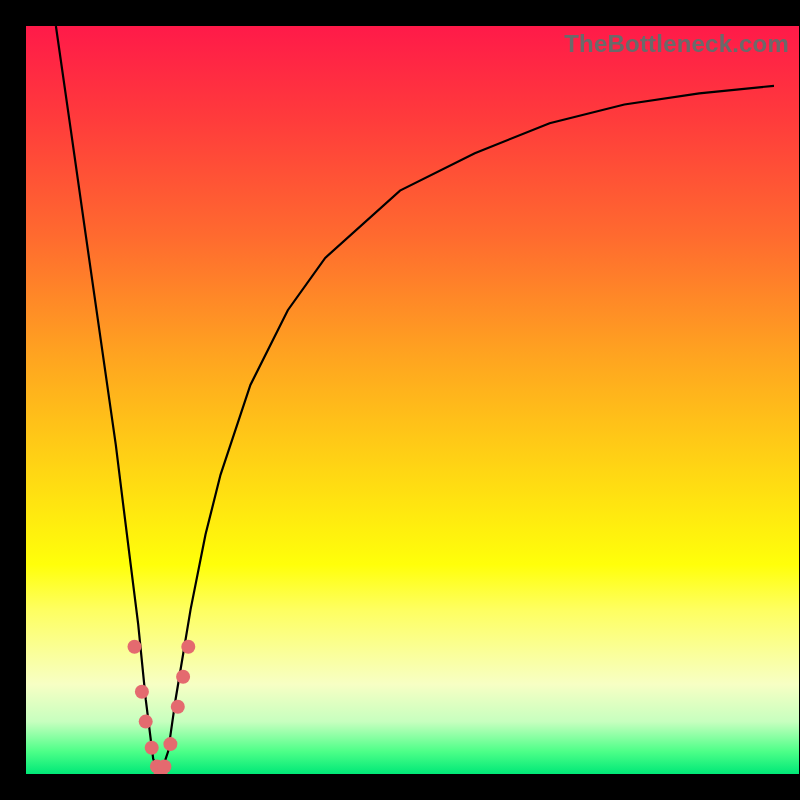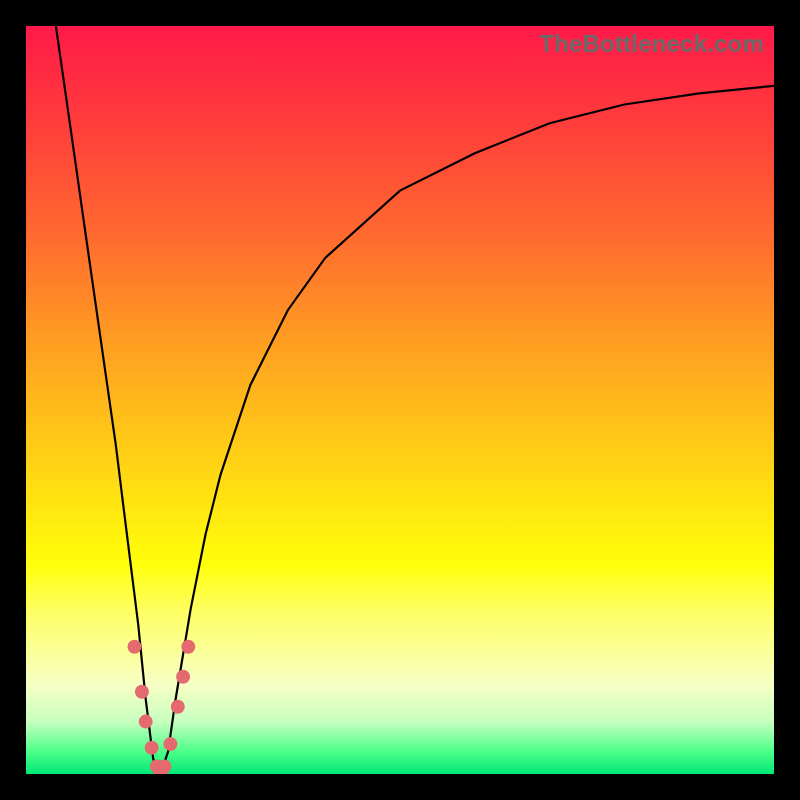--- a/index.html
+++ b/index.html
@@ -29,20 +29,21 @@
       #ff3a3c 12%,
       #ff6a2f 28%,
       #ffa71f 45%,
       #ffd813 60%,
       #ffff0a 72%,
       #feff60 78%,
       #f7ffc4 88%,
       #c7ffbf 93%,
       #4dff88 97%,
       #00e877 100%);
+    padding-left: 25px;
   }
   .watermark {
     position: absolute;
     top: 4px;
     right: 10px;
     font-family: Arial, Helvetica, sans-serif;
     font-size: 24px;
     font-weight: 600;
     color: #6a6a6a;
     letter-spacing: 0.2px;

